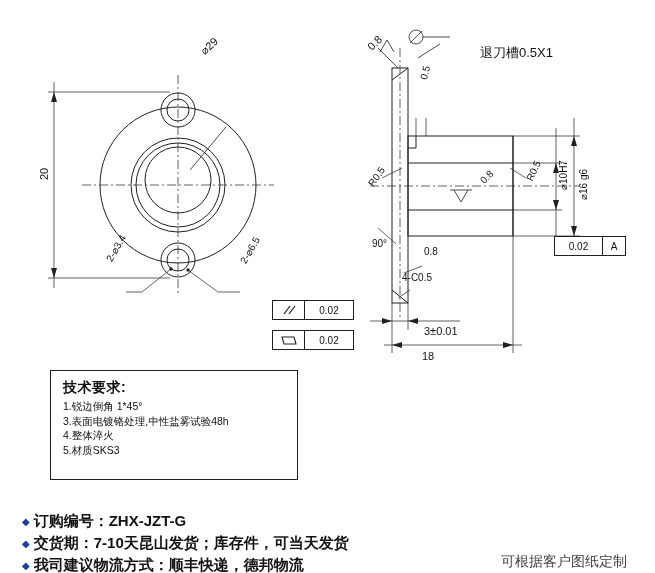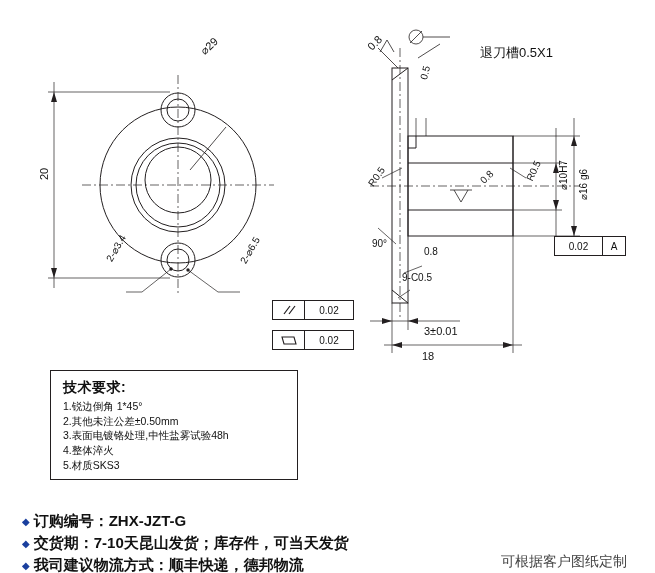--- a/index.html
+++ b/index.html
@@ -257,21 +257,21 @@
   </svg>
 
   <div class="lbl" style="left:365px; top:44px; transform:rotate(-45deg); transform-origin:left top;">0.8</div>
   <div class="lbl big" style="left:460px; top:46px;margin-left:20px;">退刀槽0.5X1</div>
   <div class="lbl sm" style="left:418px; top:78px; transform:rotate(-75deg); transform-origin:left top;">0.5</div>
   <div class="lbl sm" style="left:478px; top:178px; transform:rotate(-45deg); transform-origin:left top;">0.8</div>
   <div class="lbl sm" style="left:366px; top:182px; transform:rotate(-55deg); transform-origin:left top;">R0.5</div>
   <div class="lbl sm" style="left:524px; top:178px; transform:rotate(-65deg); transform-origin:left top;">R0.5</div>
   <div class="lbl sm" style="left:372px; top:238px;">90°</div>
   <div class="lbl sm" style="left:424px; top:246px;">0.8</div>
-  <div class="lbl sm" style="left:402px; top:272px;">9-C0.5</div>
+  <div class="lbl sm" style="left:402px; top:272px;">4-C0.5</div>
   <div class="lbl" style="left:424px; top:325px;">3±0.01</div>
   <div class="lbl" style="left:422px; top:350px;">18</div>
   <div class="lbl sm" style="left:558px; top:190px; transform:rotate(-90deg); transform-origin:left top;">⌀10H7</div>
   <div class="lbl sm" style="left:578px; top:200px; transform:rotate(-90deg); transform-origin:left top;">⌀16 g6</div>
 
   <div class="fcb" style="left:272px; top:300px; width:82px;">
     <div class="cell" style="width:32px;">
       <svg width="16" height="12" viewBox="0 0 16 12">
           <line x1="3" y1="10" x2="9" y2="2" stroke="#231f20" stroke-width="1.2"></line>
           <line x1="8" y1="10" x2="14" y2="2" stroke="#231f20" stroke-width="1.2"></line>
@@ -291,21 +291,20 @@
 
   <div class="fcb" style="left:554px; top:236px; width:72px;">
     <div class="cell" style="flex:1;">0.02</div>
     <div class="cell" style="width:22px;">A</div>
   </div>
 
   <div id="techbox">
     <div class="title">技术要求:</div>
     <ul>
       <li>1.锐边倒角 1*45°</li>
-      <li>2.其他未注公差±0.50mm</li>
       <li>3.表面电镀铬处理,中性盐雾试验48h</li>
       <li>4.整体淬火</li>
       <li>5.材质SKS3</li>
     </ul>
   </div>
 
   <div id="footer">
     <div class="frow">
       <span class="dia">◆</span>
       <span class="ftxt">订购编号：ZHX-JZT-G</span>

